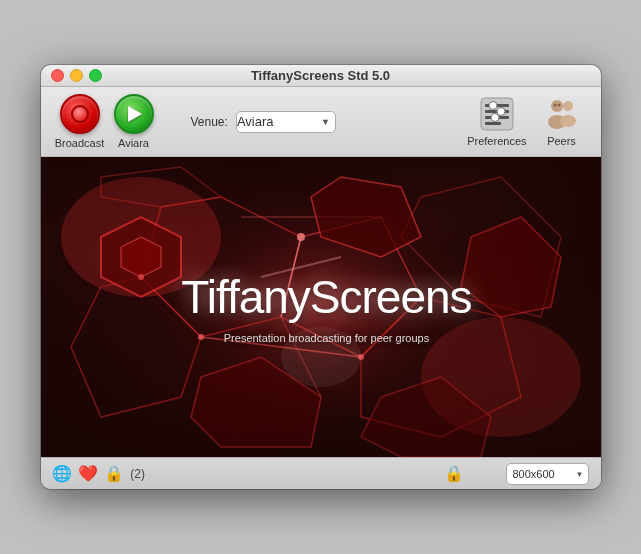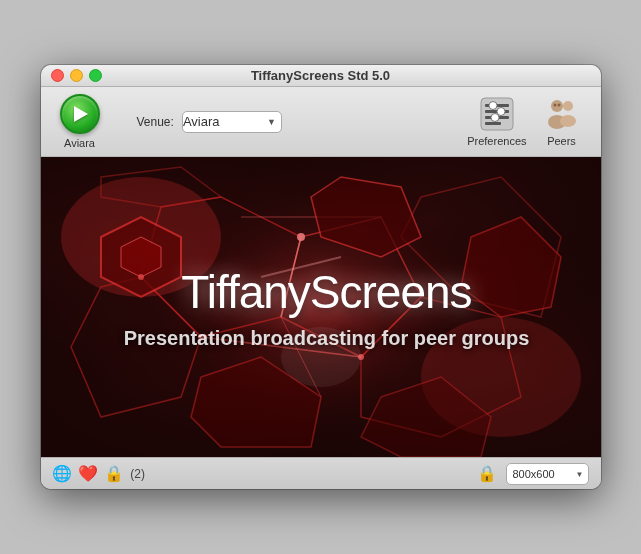--- a/index.html
+++ b/index.html
@@ -217,24 +217,24 @@
 
     .app-title-big {
       font-size: 46px;
       font-weight: 300;
       color: white;
       text-shadow: 0 0 20px rgba(255,180,180,0.8), 0 2px 8px rgba(0,0,0,0.8);
       letter-spacing: -1px;
     }
 
     .app-subtitle {
-      font-size: 20px;
+      font-size: 11px;
       color: rgba(255,255,255,0.85);
       text-shadow: 0 1px 6px rgba(0,0,0,0.9);
-      font-weight: 700;
+      font-weight: 400;
     }
 
     
     .status-bar {
       background: linear-gradient(to bottom, #d8d8d8 0%, #c8c8c8 100%);
       border-top: 1px solid #b0b0b0;
       height: 32px;
       display: flex;
       align-items: center;
       padding: 0 12px;
@@ -277,20 +277,21 @@
       background: white;
       border: 1px solid #aaa;
       border-radius: 5px;
       padding: 1px 20px 1px 6px;
       font-size: 11px;
       color: #333;
       appearance: none;
       -webkit-appearance: none;
       cursor: pointer;
       height: 22px;
+      margin-left: 33px;
     }
 
     .res-select-wrapper::after {
       content: '▼';
       font-size: 8px;
       position: absolute;
       right: 5px;
       top: 50%;
       transform: translateY(-50%);
       color: #555;
@@ -326,20 +327,24 @@
     <div class="title-bar-buttons">
       <div class="tb-btn tb-btn-close"></div>
       <div class="tb-btn tb-btn-min"></div>
       <div class="tb-btn tb-btn-max"></div>
     </div>
     <span class="title-text">TiffanyScreens Std 5.0</span>
   </div>
 
   <div class="toolbar">
 
+    <div class="tool-item">
+      <div class="broadcast-icon"></div>
+      <span class="tool-item-label">Broadcast</span>
+    </div>
 
     <div class="tool-item">
       <div class="watch-icon">
         <div class="play-triangle"></div>
       </div>
       <span class="tool-item-label">Aviara</span>
     </div>
 
     <div class="venue-area">
       <span class="venue-label">Venue:</span>

